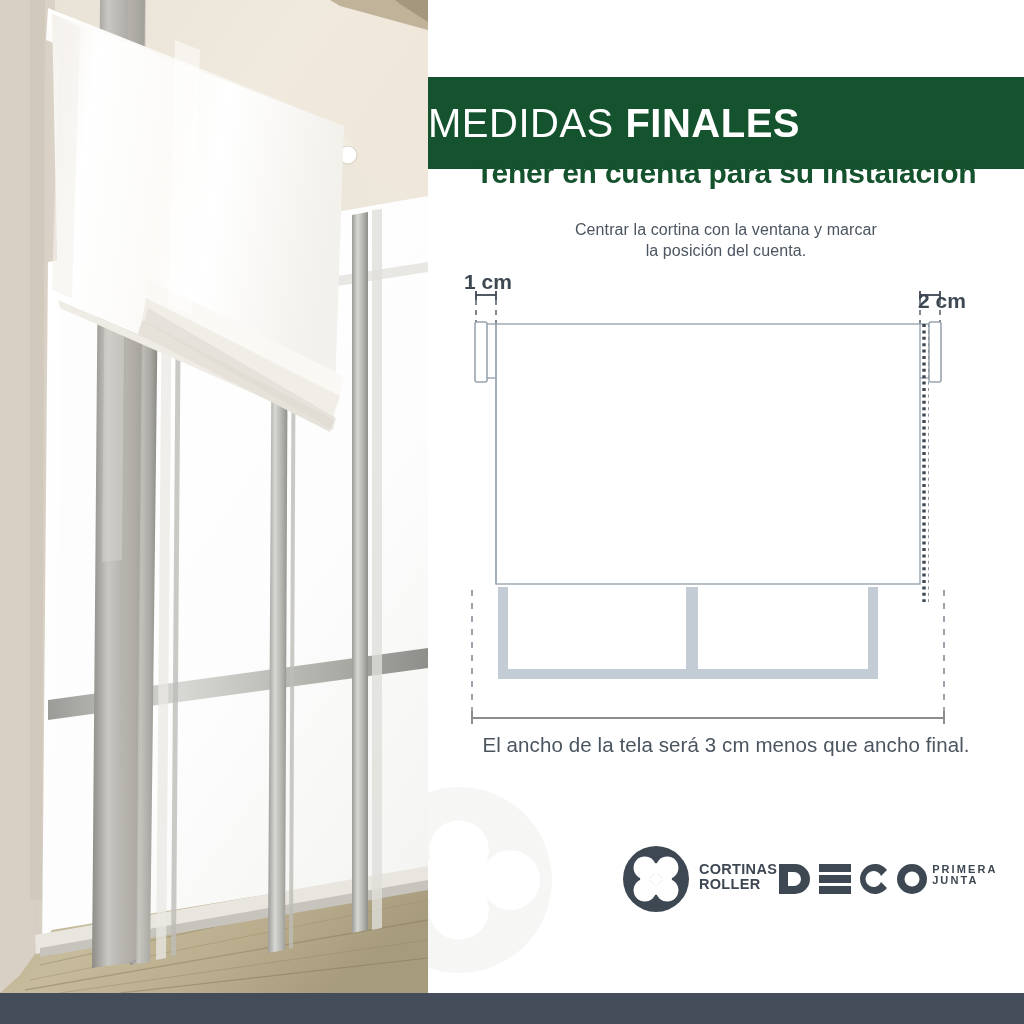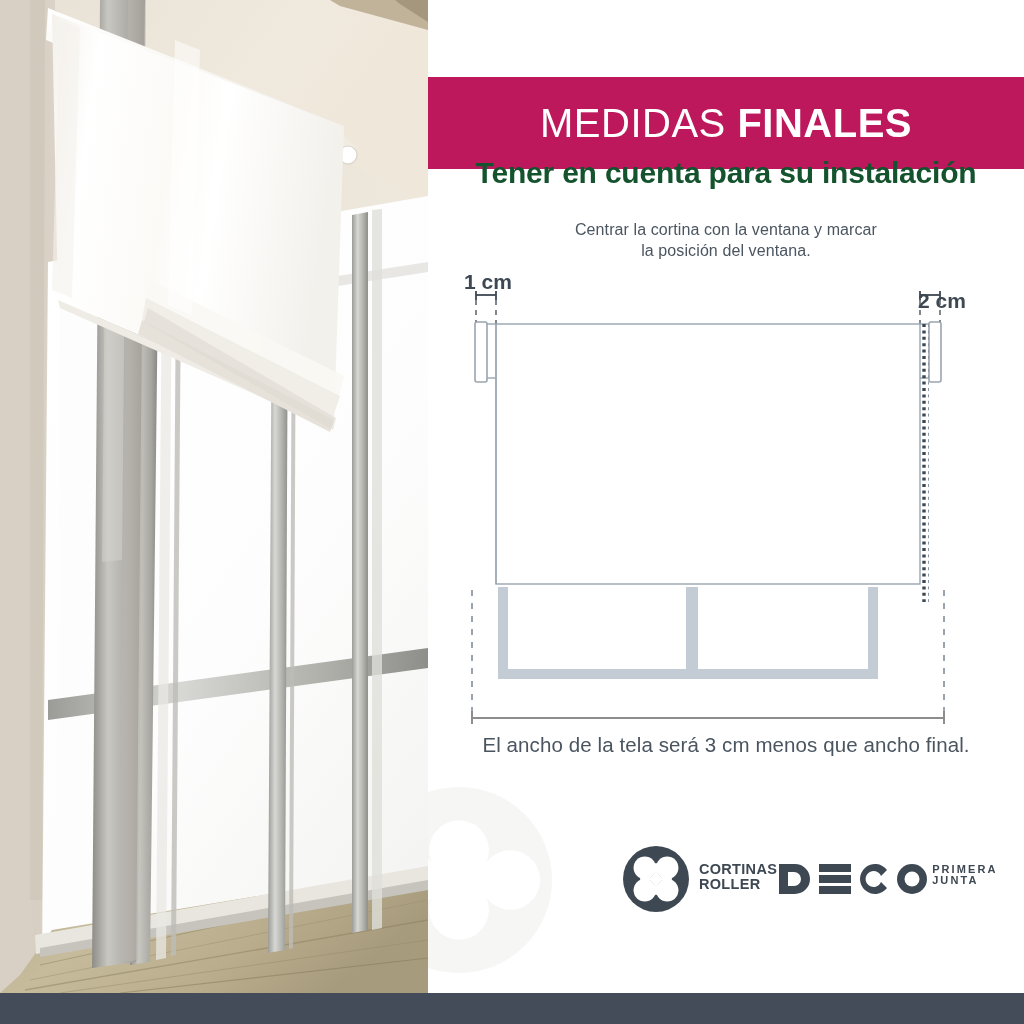--- a/index.html
+++ b/index.html
@@ -42,24 +42,24 @@
     width: 186px; height: 186px;
     opacity: 1;
     pointer-events: none;
   }
 
   
   .header-band {
     position: absolute;
     left: 0px; top: 77px;
     width: 596px; height: 92px;
-    background: #be185d;
+    background: #14532d;
     display: flex;
     align-items: center;
-    justify-content: center;
+    justify-content: flex-start;
   }
   .header-title {
     color: #ffffff;
     font-size: 40px;
     letter-spacing: 0.5px;
     white-space: nowrap;
   }
   .header-title .thin { font-weight: 300; }
   .header-title .bold { font-weight: 700; }
 
@@ -296,21 +296,21 @@
       <div class="header-title">
         <span class="thin">MEDIDAS</span>
         <span class="bold">FINALES</span>
       </div>
     </div>
 
     <div class="subtitle">Tener en cuenta para su instalación</div>
 
     <div class="instruction">
       <div>Centrar la cortina con la ventana y marcar</div>
-      <div>la posición del ventana.</div>
+      <div>la posición del cuenta.</div>
     </div>
 
     <div class="cm-label cm-left">1 cm</div>
     <div class="cm-label cm-right">2 cm</div>
 
     <div class="diagram">
       <svg width="596" height="450" viewBox="0 0 596 450">
         <g fill="none" stroke="#8e99a4" stroke-width="1.5">
 
           <g stroke="#3e4853" stroke-width="1.8">

